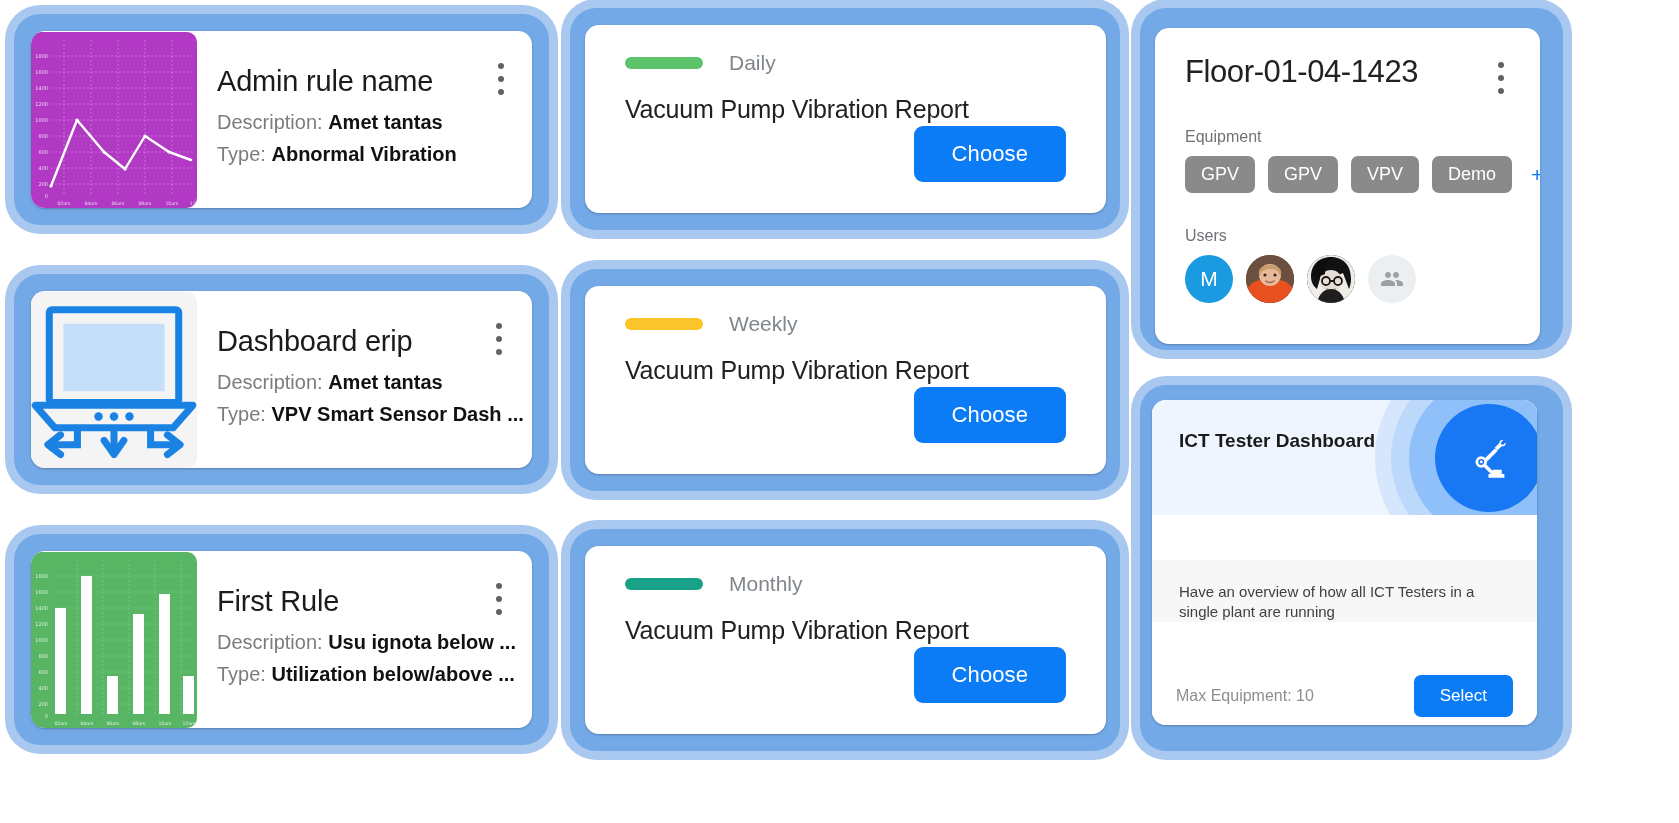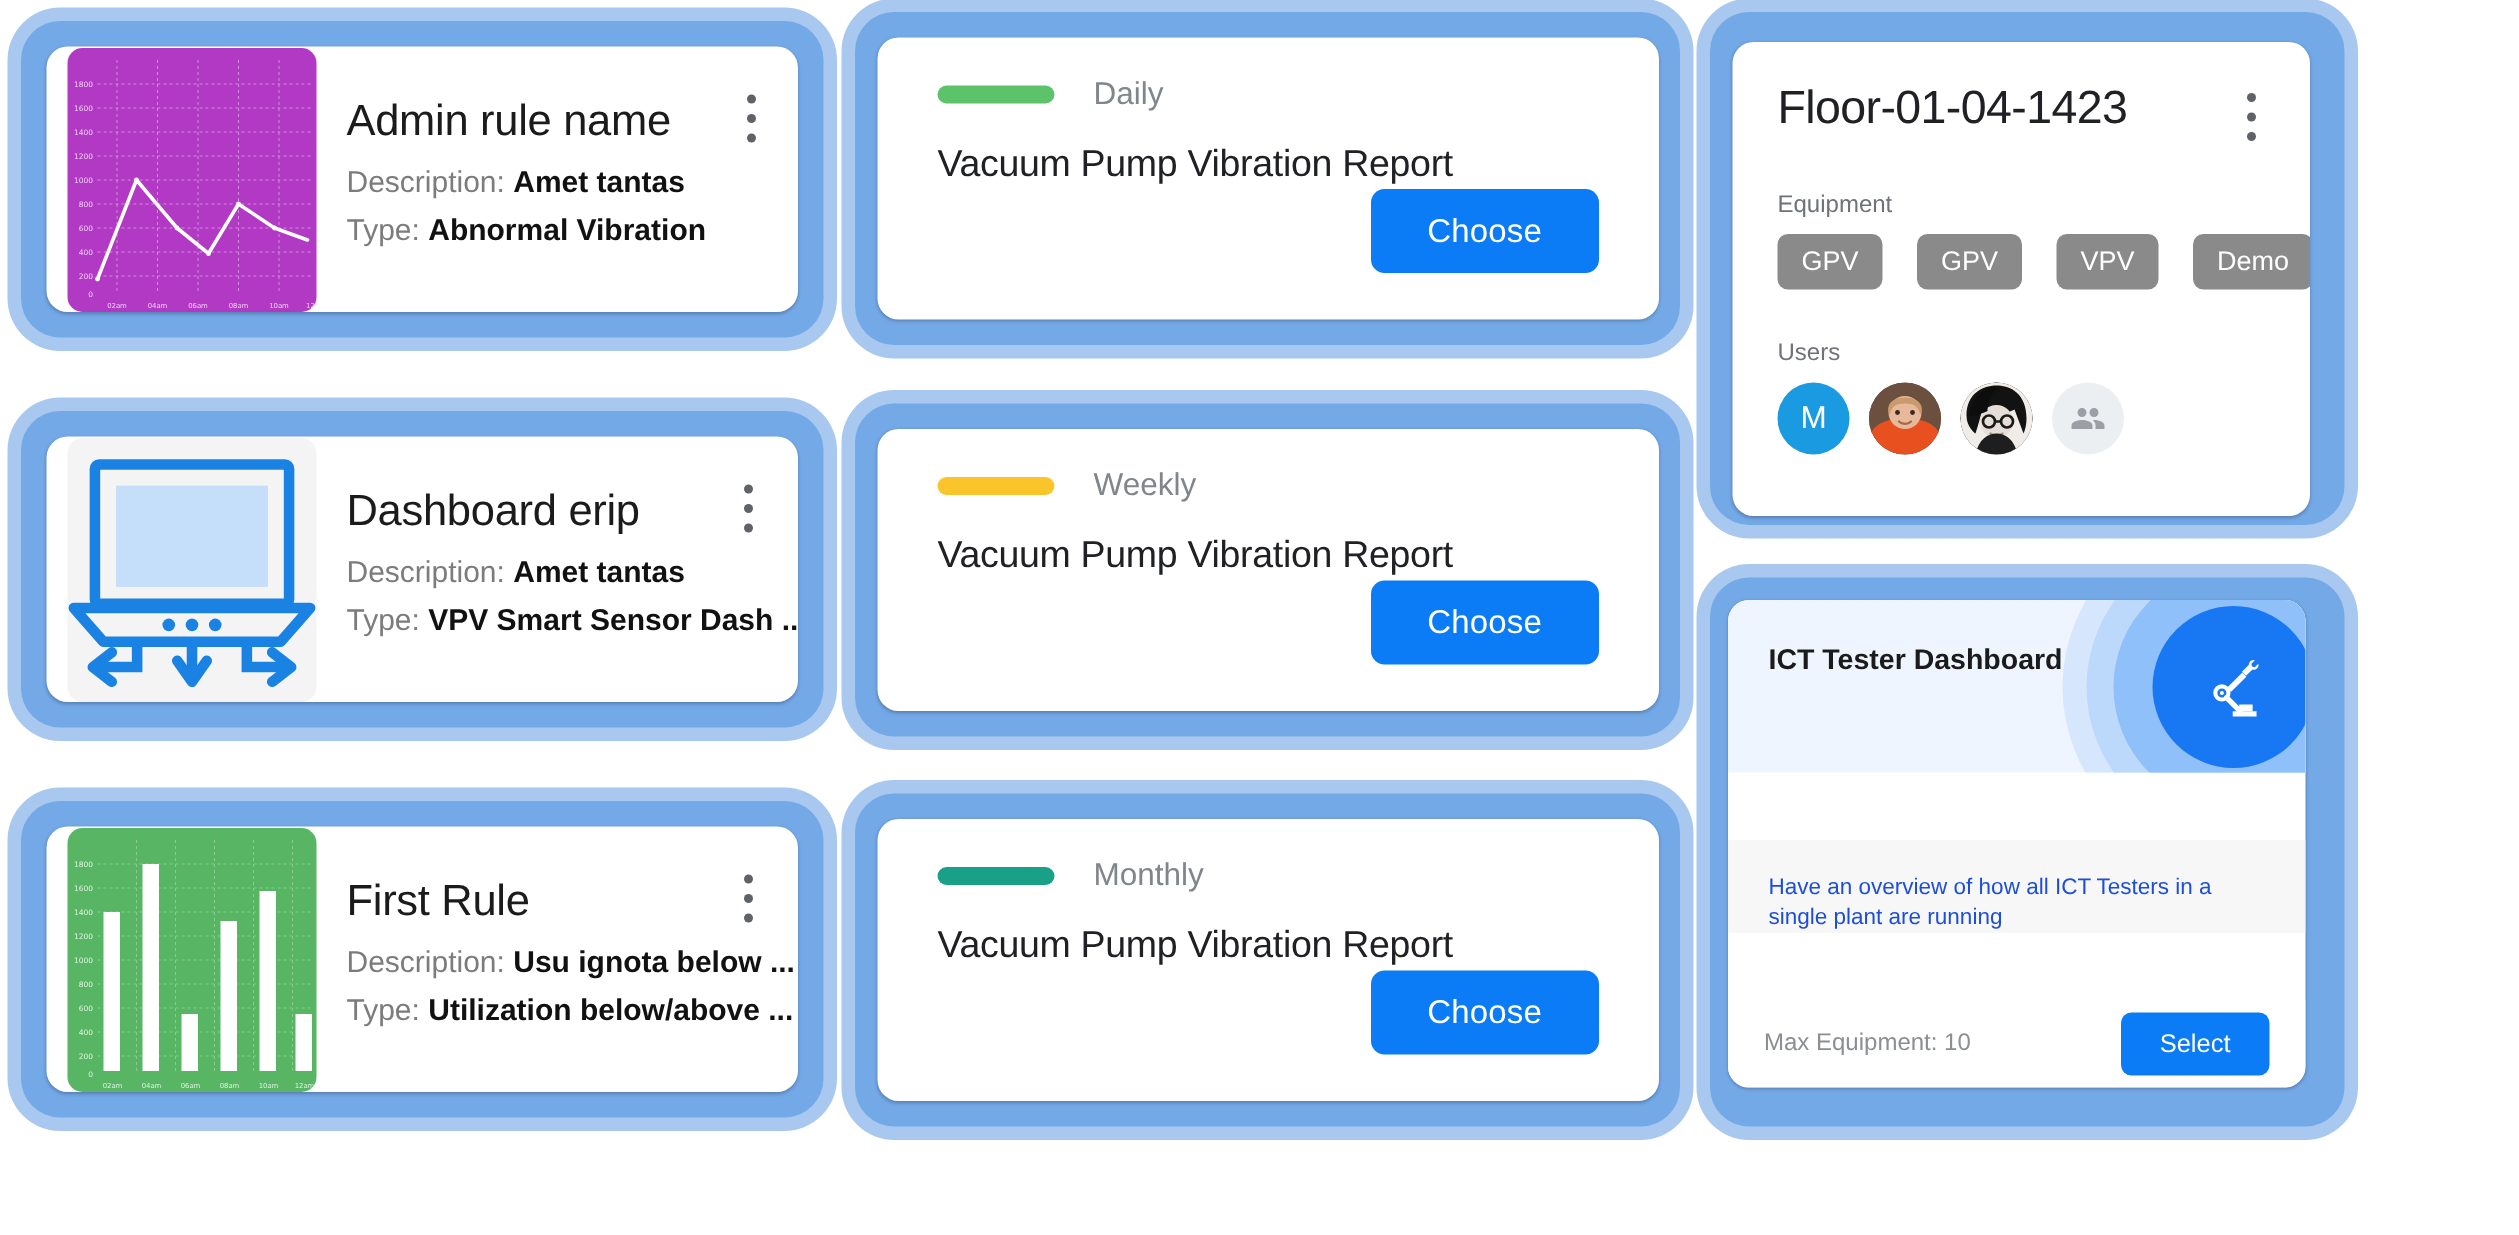--- a/index.html
+++ b/index.html
@@ -26,21 +26,21 @@
 
   .card {
     position: absolute;
     background: #ffffff;
     border-radius: 14px;
     box-shadow: 0 1px 3px rgba(0,0,0,.16), 0 1px 2px rgba(0,0,0,.10);
     overflow: hidden;
   }
 
   
-  .rule-card { display: flex; align-items: center; padding: 14px; justify-content: center; }
+  .rule-card { display: flex; align-items: center; padding: 0; justify-content: center; }
   .thumb {
     width: 166px; height: 176px;
     border-radius: 10px;
     flex: 0 0 auto;
     position: relative;
     overflow: hidden;
   }
   .thumb.purple { background: #b139c4; }
   .thumb.green  { background: #57b563; }
   .thumb.grey   { background: #f4f4f4; display:flex; align-items:center; justify-content:center; }
@@ -75,21 +75,21 @@
   .btn-blue {
     background: #0b7cf5; color: #fff; border: none; cursor: pointer;
     font-family: inherit; font-size: 22px; padding: 15px 38px;
     border-radius: 9px; letter-spacing: .1px;
   }
 
   
   .floor-card { padding: 26px 30px 26px 30px; }
   .floor-title { font-size: 31px; color: #202124; letter-spacing: -.4px; }
   .sect-label { font-size: 16px; color: #6f7377; margin: 34px 0 10px 0; }
-  .chips { display: flex; align-items: center; gap: 23px; }
+  .chips { display: flex; align-items: center; gap: 13px; }
   .chip {
     background: #8a8a8a; color: #fff; font-size: 18px;
     padding: 8px 16px; border-radius: 7px; cursor: pointer;
   }
   .chip-more { color: #0b7cf5; font-size: 21px; margin-left: 6px; cursor: pointer; }
 
   .avatars { display: flex; align-items: center; gap: 13px; }
   .av { width: 48px; height: 48px; border-radius: 50%; overflow: hidden;
         display: flex; align-items: center; justify-content: center;
         font-size: 21px; color: #fff; position: relative; }
@@ -98,21 +98,21 @@
 
   
   .ict-card { display: flex; flex-direction: column; }
   .ict-hero {
     height: 118px; position: relative; overflow: hidden;
     background: #eff5fe; padding: 30px 0 0 27px;
   }
   .ict-hero h3 { font-size: 19px; color: #1b1b1b; font-weight: 700; position: relative; z-index: 3; }
   .ring { position: absolute; border-radius: 50%; }
   .ict-body { background: #f7f7f7; flex: 1 1 auto; padding: 22px 27px 0 27px; }
-  .ict-desc { font-size: 15px; color: #1d4ed8; line-height: 1.35; }
+  .ict-desc { font-size: 15px; color: #404040; line-height: 1.35; }
   .ict-foot {
     background: #fff; padding: 0 24px; height: 60px;
     display: flex; align-items: center; justify-content: space-between;
   }
   .ict-max { font-size: 16px; color: #8b8f93; }
   .btn-select {
     background: #0b7cf5; color: #fff; border: none; cursor: pointer;
     font-family: inherit; font-size: 17px; padding: 11px 26px; border-radius: 7px;
   }
 </style>

